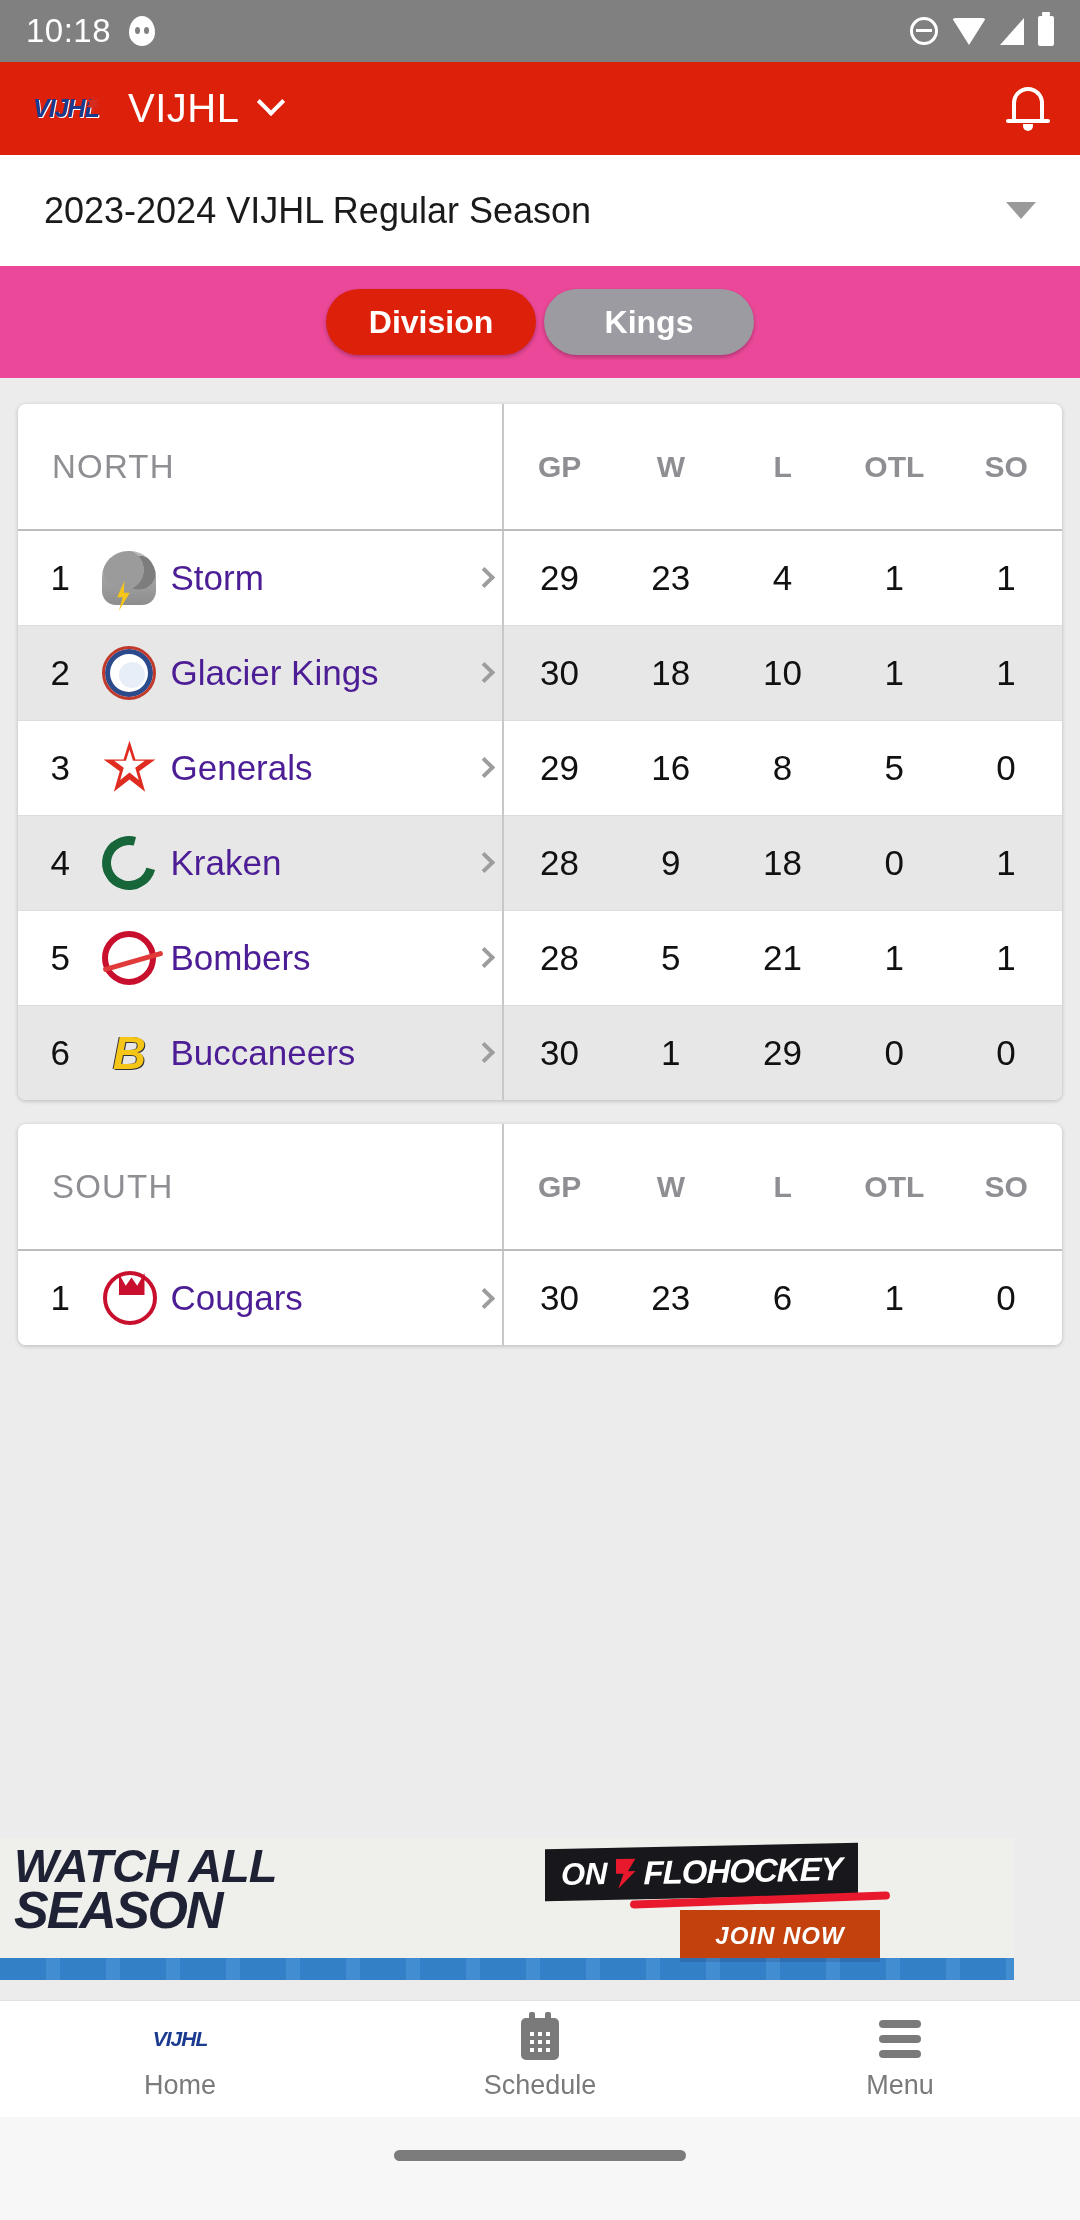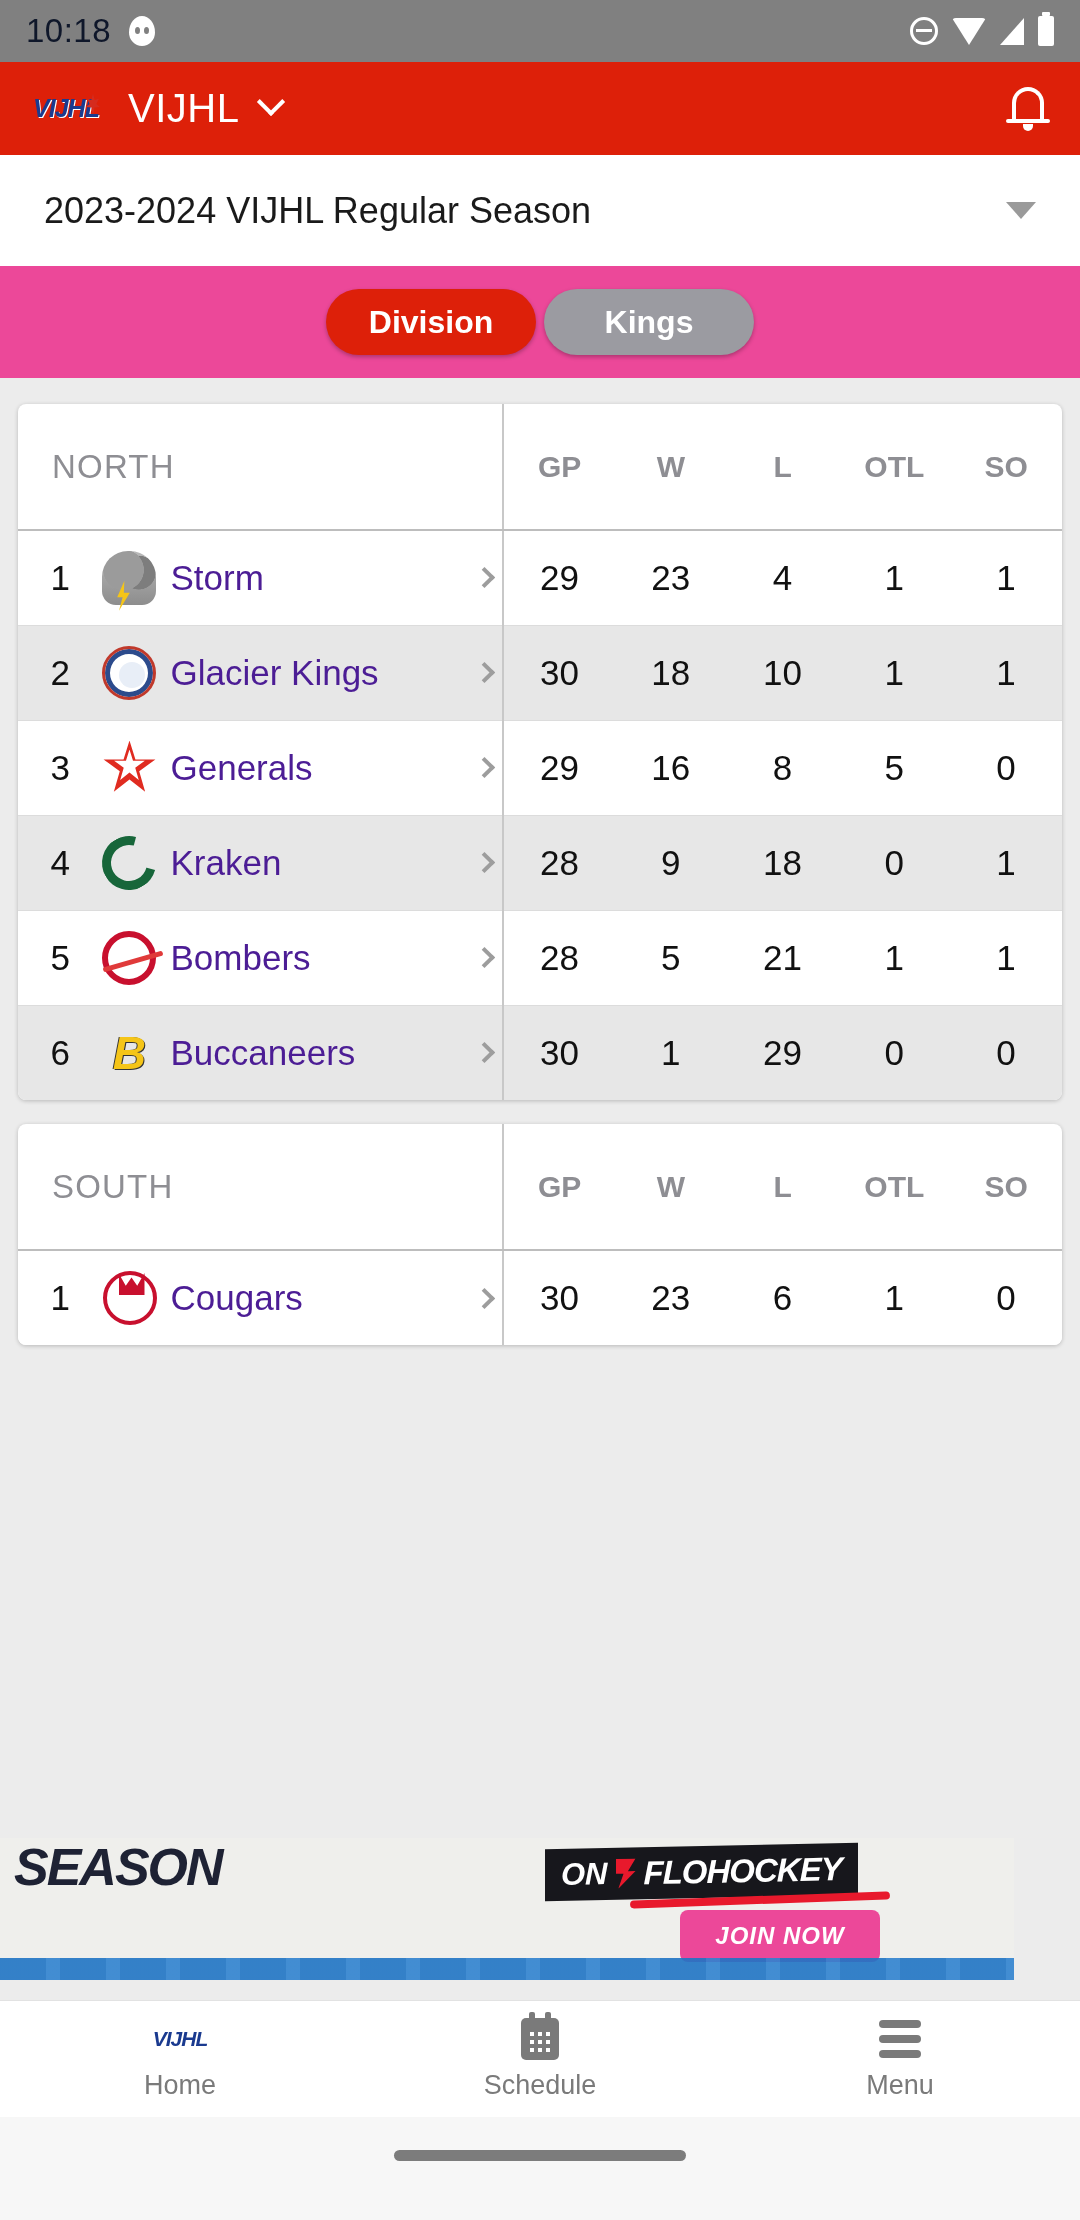--- a/index.html
+++ b/index.html
@@ -6,21 +6,21 @@
   html,body {
     width:1080px; height:2220px;
     font-family:"Liberation Sans", sans-serif;
     background:#ffffff; overflow:hidden;
   }
   .screen { position:relative; width:1080px; height:2220px; background:#ececec; }
 
   
   .statusbar {
     height:62px; background:#808080; display:flex; align-items:center;
-    padding:0 26px; color:#0f172a;
+    padding:0 26px; color:#ffffff;
   }
   .status-time { font-size:33px; letter-spacing:.5px; }
   .status-left-icons { display:flex; align-items:center; gap:14px; margin-left:18px; }
   .status-right { margin-left:auto; display:flex; align-items:center; gap:14px; }
   .ghost-ico { width:26px; height:30px; background:#fff; border-radius:50%/55% 55% 45% 45%; position:relative; }
   .ghost-ico:before, .ghost-ico:after {
     content:""; position:absolute; width:5px; height:7px; background:#808080;
     border-radius:50%; top:11px;
   }
   .ghost-ico:before { left:6px; } .ghost-ico:after { right:6px; }
@@ -171,21 +171,21 @@
     transform:skewY(-1.2deg); display:flex; align-items:center; gap:8px;
   }
   .ad-on { color:#fff; font-size:31px; font-weight:bold; font-style:italic; }
   .flo-mark { width:20px; height:30px; background:#e8192c;
               clip-path:polygon(0 0,100% 0,62% 42%,100% 42%,14% 100%,40% 50%,0 50%); }
   .ad-flo { color:#fff; font-size:33px; font-weight:bold; font-style:italic; letter-spacing:-1px; }
   .ad-swoosh { position:absolute; left:630px; top:58px; width:260px; height:8px;
                background:#e8192c; border-radius:4px; transform:rotate(-2deg); }
   .ad-cta {
     position:absolute; left:680px; top:72px; width:200px; height:52px;
-    background:#ec4899; border-radius:8px; display:flex; align-items:center; justify-content:center;
+    background:#c2410c; border-radius:0; display:flex; align-items:center; justify-content:center;
     color:#fff; font-size:24px; font-weight:bold; font-style:italic; letter-spacing:1px;
   }
   .ad-rink { position:absolute; left:0; bottom:0; width:100%; height:22px;
              background:repeating-linear-gradient(90deg,#1f74c4 0 46px,#2f82cf 46px 60px); opacity:.9; }
 
   
   .bottomnav {
     position:absolute; left:0; bottom:103px; width:1080px; height:117px;
     background:#fff; border-top:1px solid #e2e2e2; display:flex;
   }
@@ -417,20 +417,21 @@
           <td class="stat">0</td>
         </tr>
       </tbody>
         </table>
     </div>
   </div>
 
   <div class="ad">
     <div class="ad-inner">
       <div class="ad-left">
+        <div class="ad-l1">WATCH ALL</div>
         <div class="ad-l2">SEASON</div>
       </div>
       <div class="ad-badge">
         <span class="ad-on">ON</span>
         <span class="flo-mark"></span>
         <span class="ad-flo">FLOHOCKEY</span>
       </div>
       <div class="ad-swoosh"></div>
       <div class="ad-cta">JOIN NOW</div>
       <div class="ad-rink"></div>

